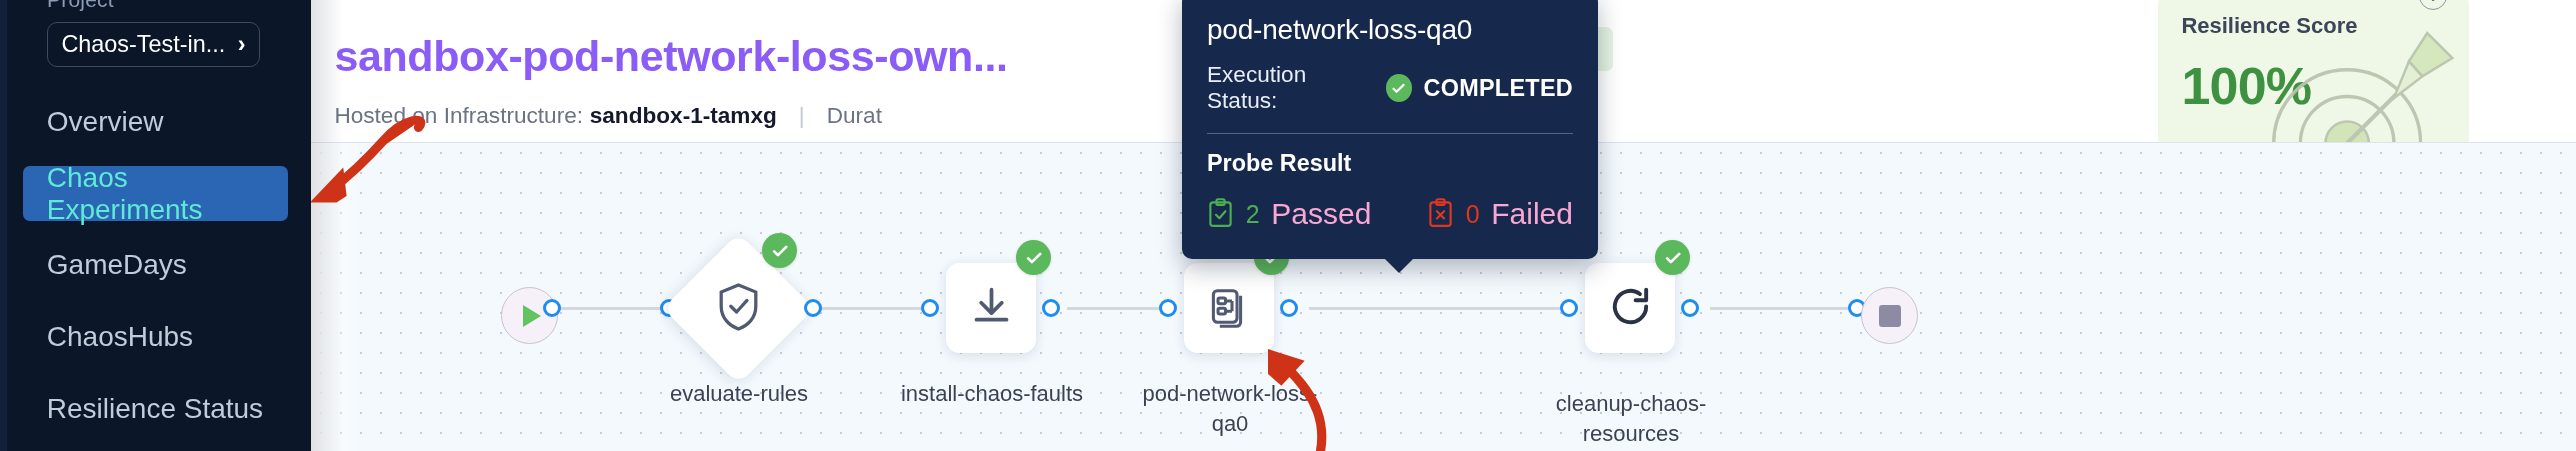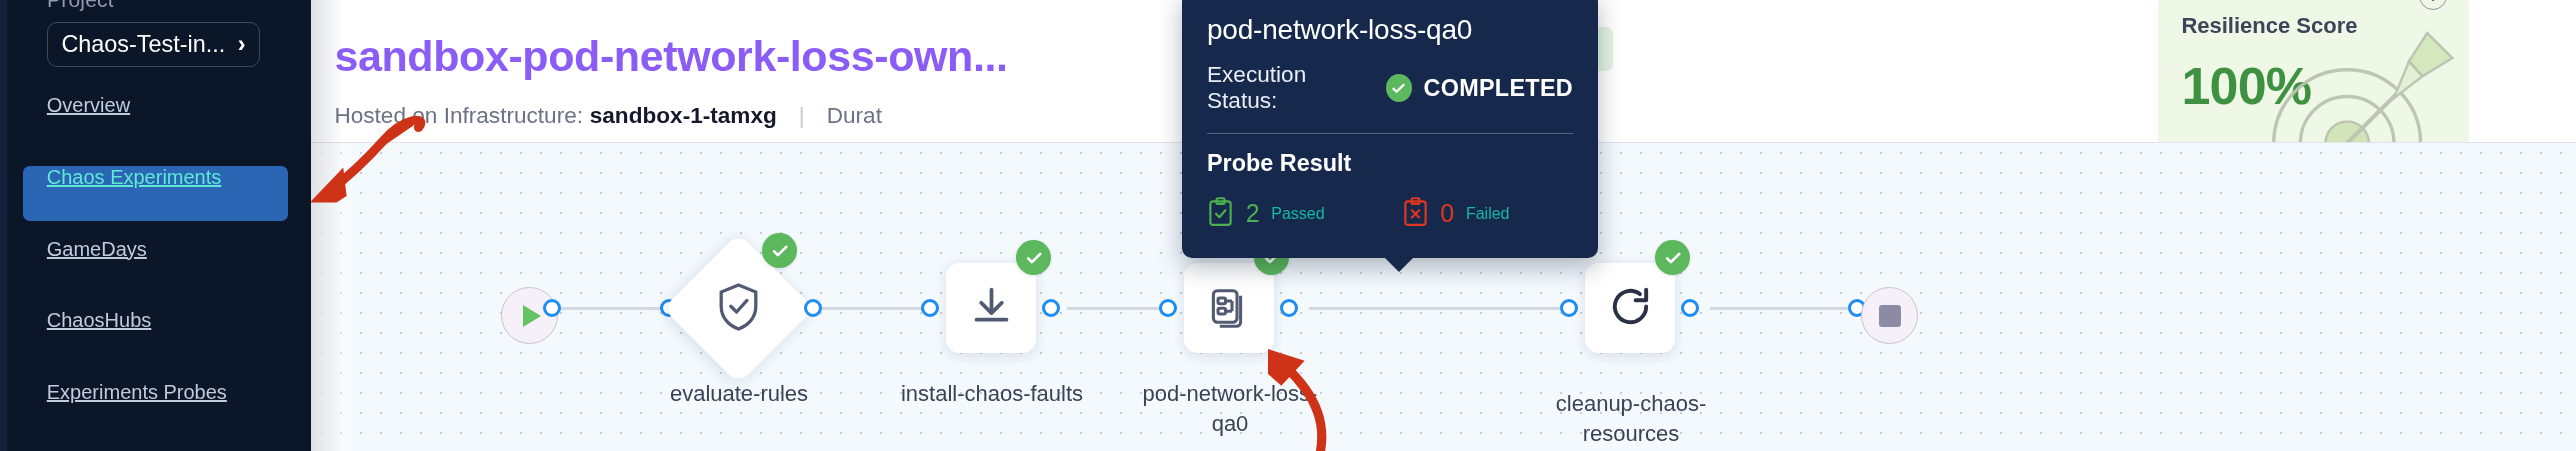--- a/index.html
+++ b/index.html
@@ -34,27 +34,26 @@
     border: 0.8px solid #3a4a63; border-radius: 10px;
     display: flex; align-items: center; justify-content: space-between;
     padding: 0 13.4px 0 13.4px;
     color: #ffffff; font-size: 23.4px;
     background: transparent;
   }
   .project-select .chev { font-size: 23.4px; font-weight: bold; color:#fff; line-height:1; }
 
   .nav { margin-top: 27px; }
   .nav-item {
-    height: 55px; display: flex; align-items: flex-start;
+    height: 55px; display: flex; align-items: center;
     padding-left: 47px;
-    color: #c2cbd9; font-size: 20px;
+    color: #c2cbd9; font-size: 28px;
     margin: 0 23.4px 16.7px 23.4px;
     padding-left: 23.4px;
     border-radius: 6.7px;
-    text-decoration: underline;
   }
   .nav-item.active { background: #2a66b3; color: #5eead4; }
 
   
   .main {
     position: relative; flex: 1 1 auto; height: 452px;
     background: #ffffff; overflow: hidden;
   }
   .main-shadow {
     position:absolute; left:0; top:0; width:32px; height:452px;
@@ -176,21 +175,21 @@
     width:28px;height:28px;border-radius:50%;background:#5cb85c;
     display:flex;align-items:center;justify-content:center; margin:0 11.7px 0 15px;
   }
   .tt-check svg{width:16.7px;height:16.7px;}
   .tt-status-val { font-weight:700; font-size: 23.4px; letter-spacing:0.3px;}
   .tt-divider { height:0.8px; background:#5a6party; background:#58647f; margin: 18.4px 0 16.7px; }
   .tt-section { font-size: 23.4px; font-weight:700; }
   .tt-probes { display:flex; align-items:center; margin-top: 20px; }
   .probe { display:flex; align-items:center; }
   .probe .cnt { font-size: 25px; font-weight:400; margin: 0 11.7px 0 11.7px;}
-  .probe .txt { font-size: 16px; color:#14b8a6; }
+  .probe .txt { font-size: 30px; color:#f9a8d4; }
   .probe.pass .cnt { color:#4caf50; }
   .probe.fail .cnt { color:#e0361f; }
   .probe-gap { width: 77px; }
   .tt-arrow {
     position:absolute; left: 202px; bottom: -14px;
     width:0;height:0; border-left:15px solid transparent;
     border-right:15px solid transparent; border-top:15px solid #16294d;
   }
 
   
@@ -218,21 +217,21 @@
       <div class="nav-item active">
         <span>Chaos Experiments</span>
       </div>
       <div class="nav-item">
         <span>GameDays</span>
       </div>
       <div class="nav-item">
         <span>ChaosHubs</span>
       </div>
       <div class="nav-item">
-        <span>Experiments Probes</span>
+        <span>Resilience Status</span>
       </div>
 
     </nav>
   </aside>
 
   <section class="main">
     <div class="main-shadow"></div>
 
     <div class="header">
       <div class="exp-title">sandbox-pod-network-loss-own...</div>

